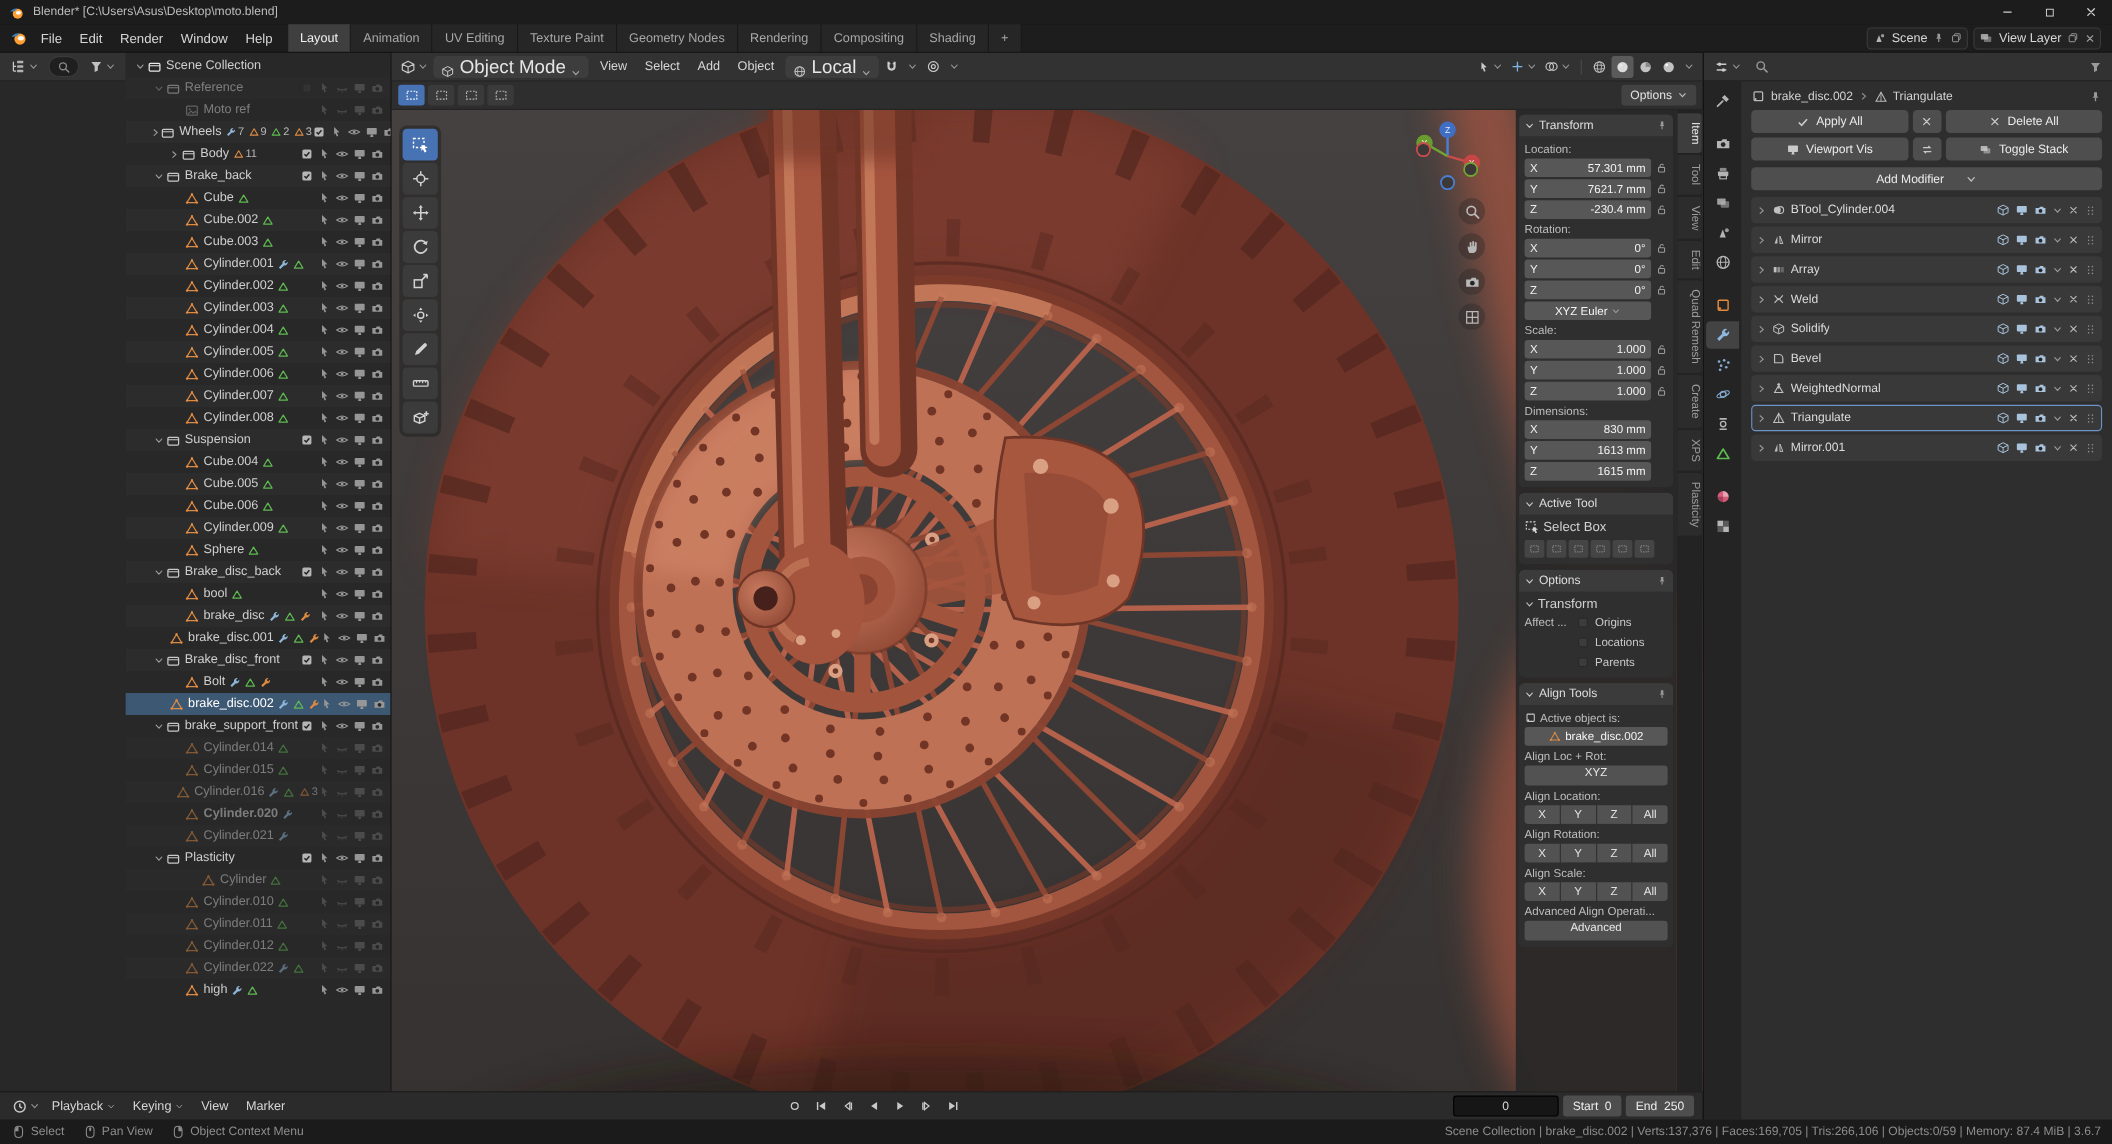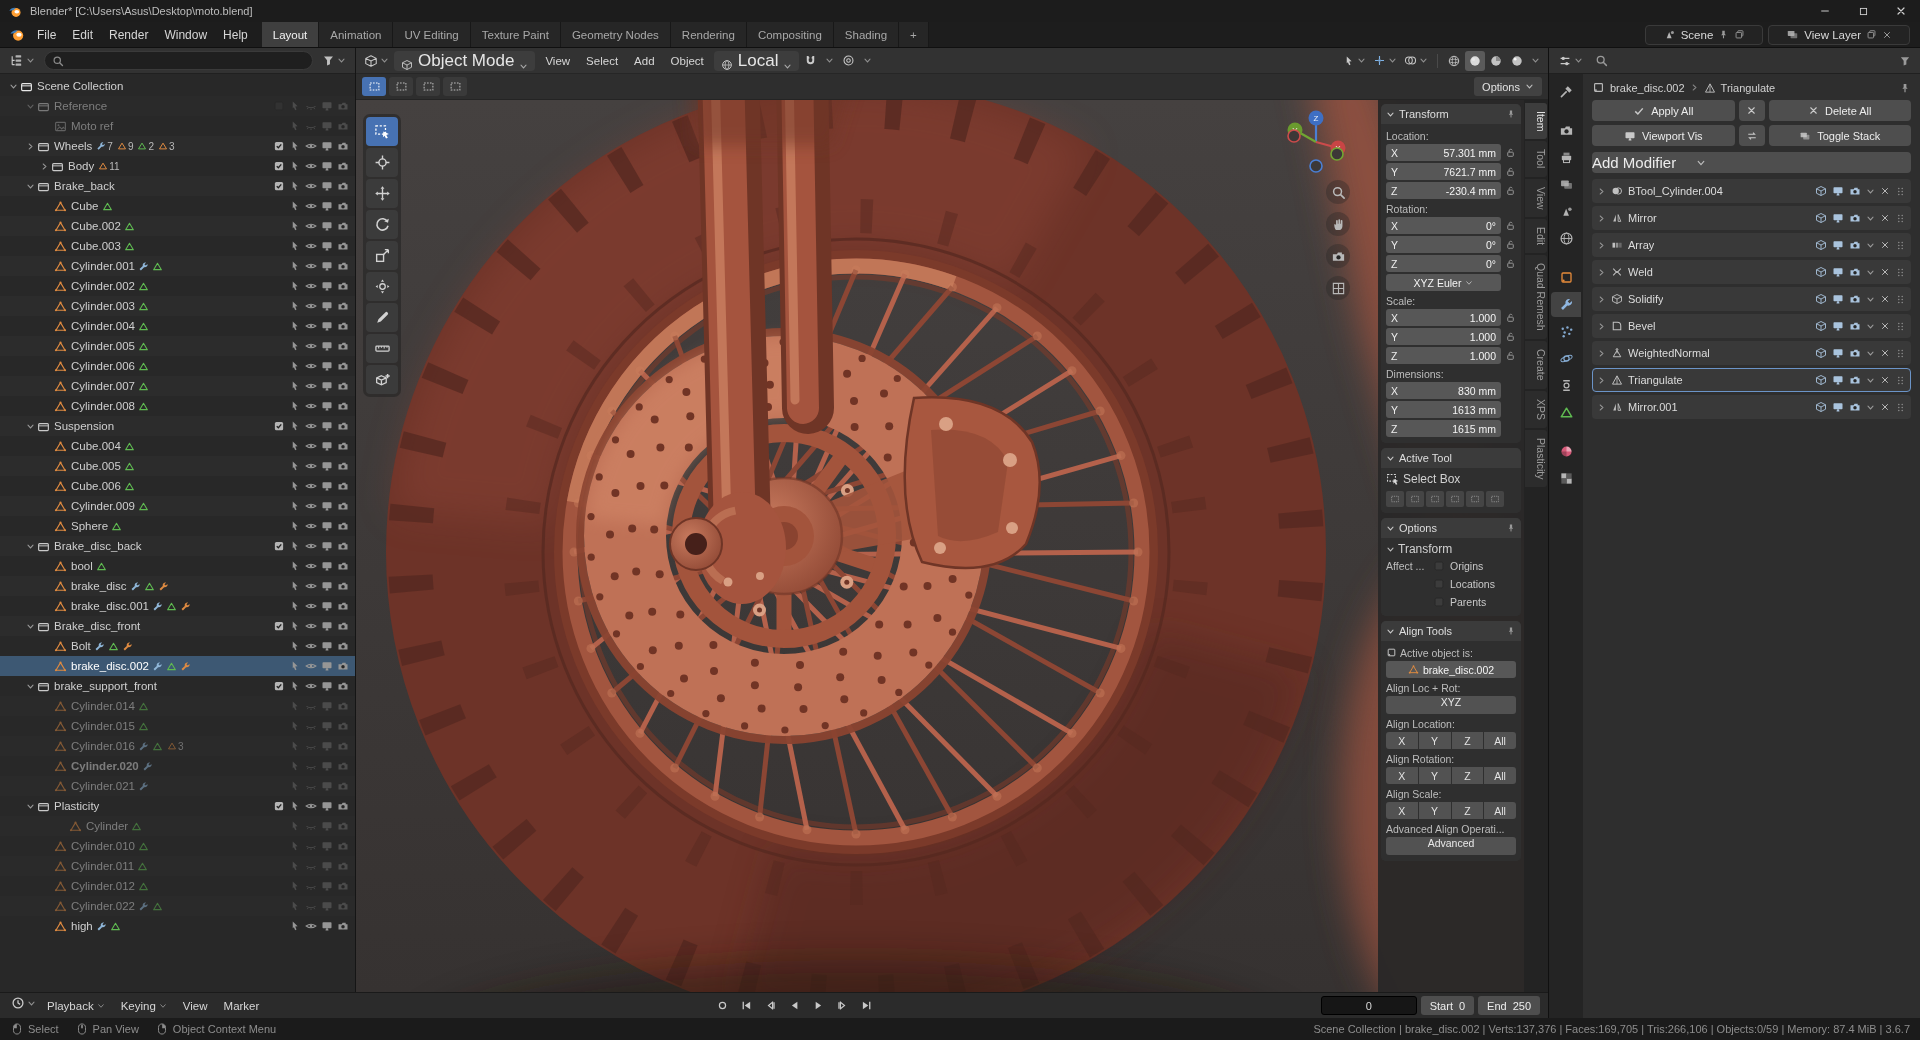--- a/index.html
+++ b/index.html
@@ -16,29 +16,29 @@
   .win-btns{margin-left:auto;display:flex;height:100%}
   .win-btn{width:38px;height:100%;display:flex;align-items:center;justify-content:center}
 
   
   .topbar{height:26px;background:#1d1d1d;display:flex;align-items:center;padding:0 6px;border-bottom:1px solid #101010;font-size:12px;flex-shrink:0}
   .menu-item{padding:0 8px;height:20px;display:flex;align-items:center;border-radius:3px;color:#d6d6d6}
   .ws-tabs{display:flex;height:100%;margin-left:6px}
   .ws-tab{padding:0 11px;height:100%;font-size:11.5px;color:#a8a8a8;background:#262626;border-right:1px solid #181818;display:flex;align-items:center;gap:4px}
   .ws-tab.active{background:#3f3f3f;color:#f1f1f1}
   .topbar-right{margin-left:auto;display:flex;gap:5px;padding-right:4px}
-  .selector{display:flex;align-items:center;gap:5px;background:#232323;border:1px solid #3a3a3a;border-radius:4px;height:20px;padding:0 17px;font-size:11.5px;color:#d8d8d8}
+  .selector{display:flex;align-items:center;gap:5px;background:#232323;border:1px solid #3a3a3a;border-radius:4px;height:20px;padding:0 4px;font-size:11.5px;color:#d8d8d8}
 
   
   .center{flex:1;display:flex;min-height:0}
   .left-stack{width:1548px;display:flex;flex-direction:column;min-width:0}
   .editors{flex:1;display:flex;min-height:0}
 
   
-  .outliner{width:356px;background:#282828;border-right:1px solid #151515;display:flex;flex-direction:column;flex-shrink:0}
+  .outliner{width:356px;background:#282828;border-right:1px solid #151515;display:flex;flex-direction:row;flex-shrink:0}
   .ed-header{height:26px;background:#323232;display:flex;align-items:center;padding:0 6px;gap:6px;border-bottom:1px solid #202020;flex-shrink:0}
   .hbtn{height:20px;display:flex;align-items:center;gap:2px;padding:0 3px;border-radius:3px}
   .hbtn.activeshade{background:#5a5a5a}
   .search{flex:1;height:19px;background:#1f1f1f;border:1px solid #3a3a3a;border-radius:10px;display:flex;align-items:center;padding:0 7px;color:#8a8a8a;gap:4px}
   .ol-tree{flex:1;overflow:hidden;padding-top:2px}
   .ol-row{height:20px;display:flex;align-items:center;font-size:11.5px;color:#cfcfcf;padding-right:6px}
   .ol-row.alt{background:#2c2c2c}
   .ol-row.sel{background:#3d5873;color:#fff}
   .ol-row.dim{opacity:.5}
   .ol-exp{width:14px;display:flex;justify-content:center}
@@ -96,30 +96,30 @@
   .properties{flex:1;display:flex;flex-direction:column;background:#2e2e2e;border-left:1px solid #101010;min-width:0}
   .prop-main{flex:1;display:flex;min-height:0}
   .prop-tabs{width:34px;background:#242424;display:flex;flex-direction:column;align-items:center;padding-top:5px;gap:2px;flex-shrink:0}
   .ptab{width:30px;height:25px;display:flex;align-items:center;justify-content:center;border-radius:4px 0 0 4px}
   .ptab.active{background:#434343}
   .ptgap{height:10px}
   .prop-content{flex:1;padding:7px 9px;display:flex;flex-direction:column;gap:6px;min-width:0;overflow:hidden}
   .breadcrumb{display:flex;align-items:center;gap:5px;font-size:11px;color:#d2d2d2}
   .btn-grid{display:grid;grid-template-columns:1fr 26px 1fr;gap:4px}
   .pbtn{height:21px;background:#4e4e4e;border-radius:4px;display:flex;align-items:center;justify-content:center;gap:6px;font-size:11px;color:#ececec;white-space:nowrap;overflow:hidden}
-  .addmod{height:21px;background:#4e4e4e;border-radius:4px;display:flex;align-items:center;gap:20px;font-size:15px;color:#ececec}
+  .addmod{height:21px;background:#4e4e4e;border-radius:4px;display:flex;align-items:center;justify-content:center;gap:20px;font-size:11px;color:#ececec}
   .mod-list{display:flex;flex-direction:column;gap:3px}
   .mod-row{height:24px;background:#393939;border-radius:4px;display:flex;align-items:center;gap:5px;padding:0 5px;font-size:11px;color:#dcdcdc}
   .mod-row.active{outline:1px solid #6b94c8;outline-offset:-1px}
   .mod-name{white-space:nowrap;overflow:hidden;text-overflow:ellipsis}
   .mod-sp{flex:1}
   .mod-tg{display:flex;align-items:center}
 
   
-  .timeline{height:26px;background:#2b2b2b;border-top:1px solid #1a1a1a;display:flex;padding:0 8px;font-size:11.5px;flex-shrink:0}
+  .timeline{height:26px;background:#2b2b2b;border-top:1px solid #1a1a1a;display:flex;align-items:center;padding:0 8px;font-size:11.5px;flex-shrink:0}
   .transport{display:flex;align-items:center;gap:1px}
   .tp-btn{width:23px;height:19px;display:flex;align-items:center;justify-content:center;border-radius:3px}
   .tl-right{display:flex;gap:4px;align-items:center}
   .tl-frame{width:96px;height:19px;background:#161616;border:1px solid #000;border-radius:3px;display:flex;align-items:center;justify-content:center;font-size:11px;color:#d8d8d8}
   .tl-field{height:19px;background:#4e4e4e;border-radius:3px;display:flex;align-items:center;gap:6px;padding:0 9px;font-size:11px;color:#ececec}
 
   
   .statusbar{height:22px;background:#1b1b1b;display:flex;align-items:center;gap:16px;padding:0 10px;font-size:11px;color:#8d8d8d;flex-shrink:0}
   .sb-hint{display:flex;align-items:center;gap:4px}
   .sb-right{margin-left:auto;white-space:nowrap}

